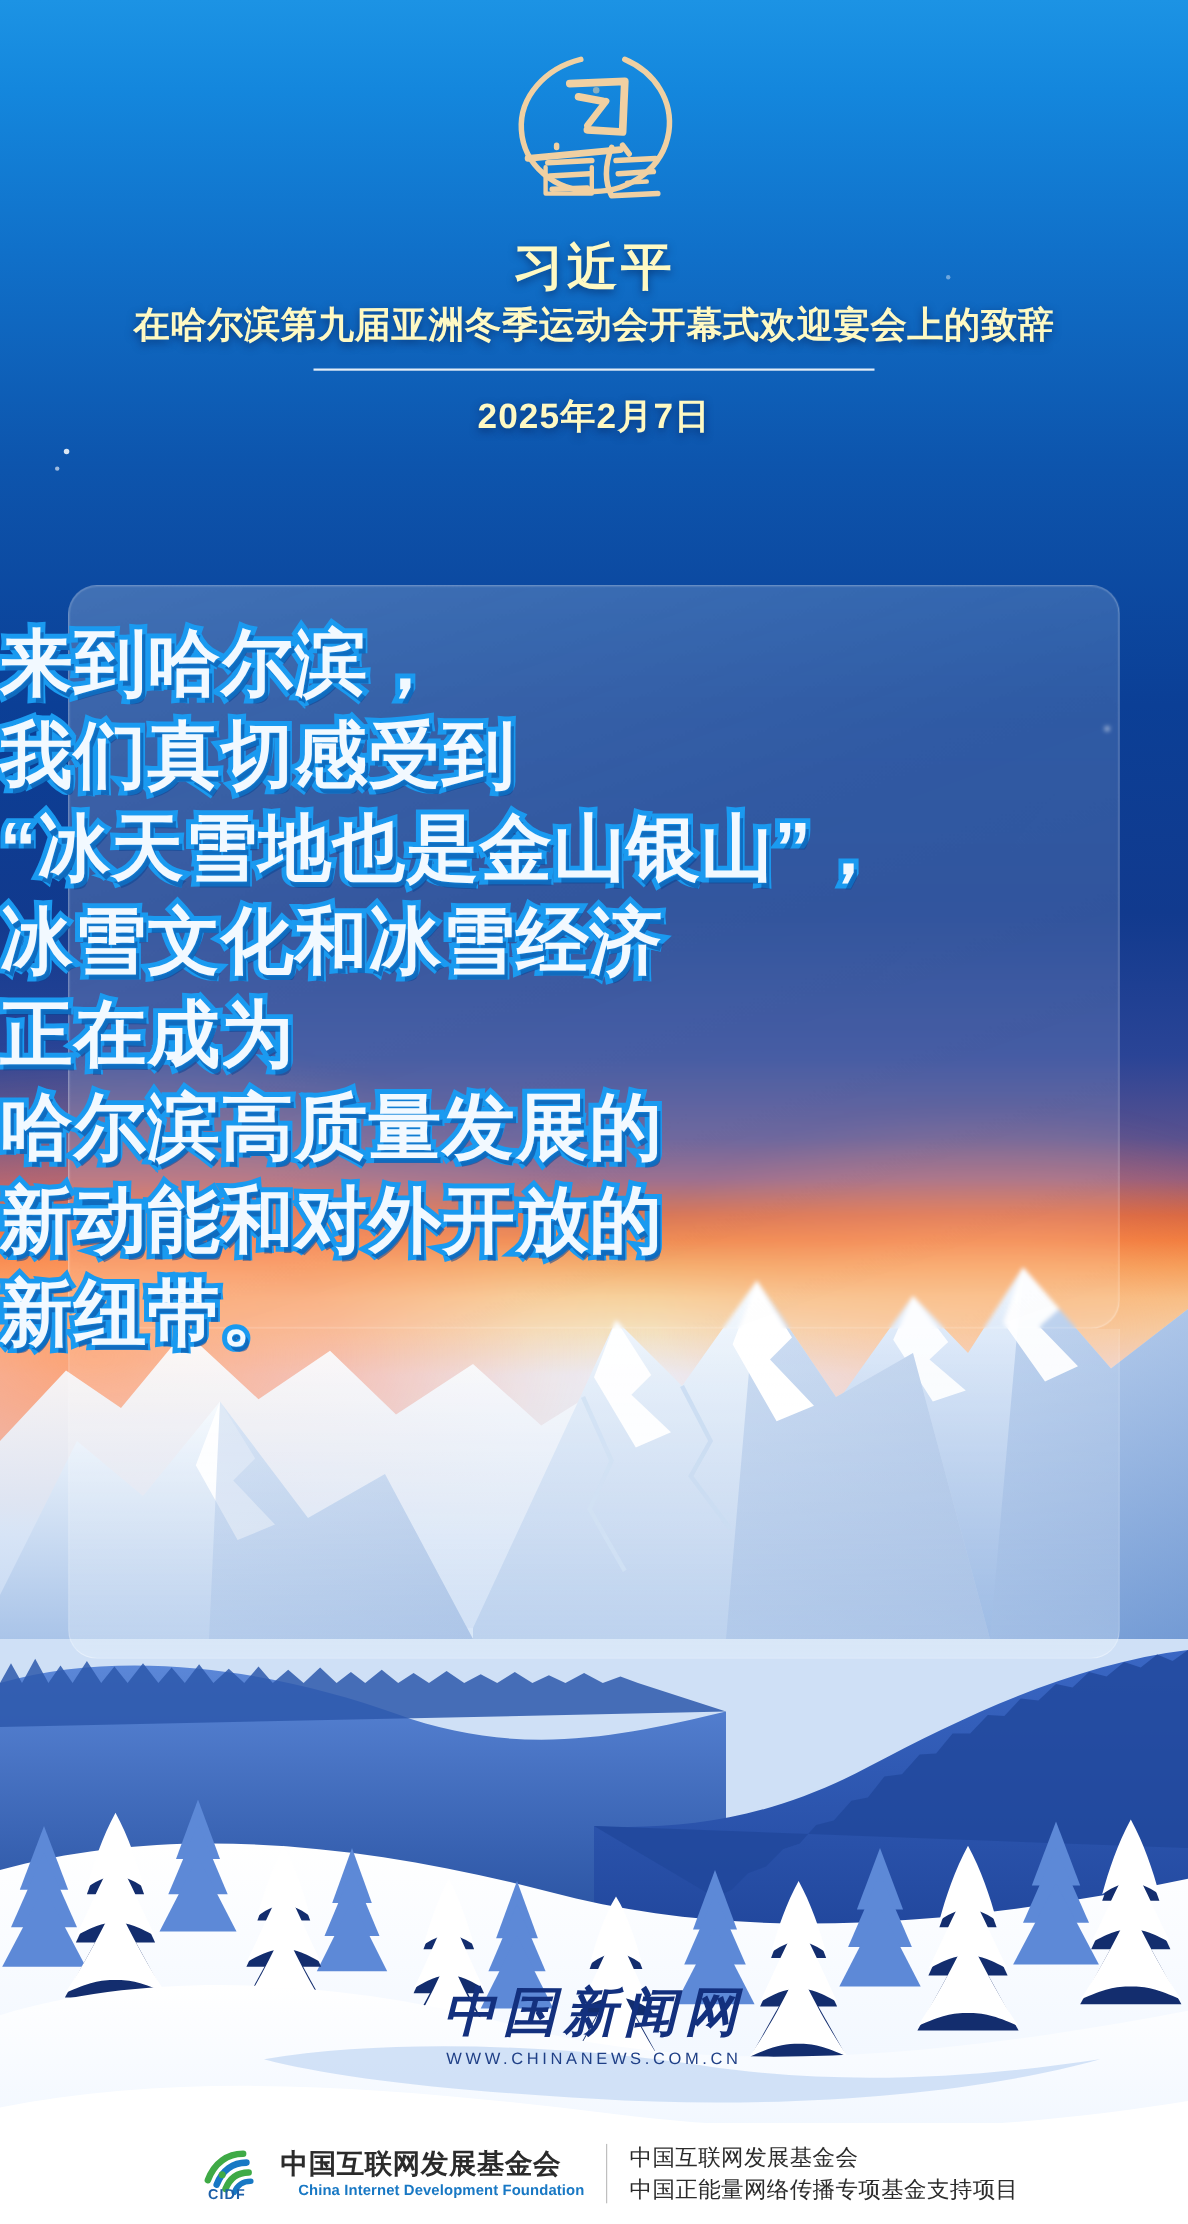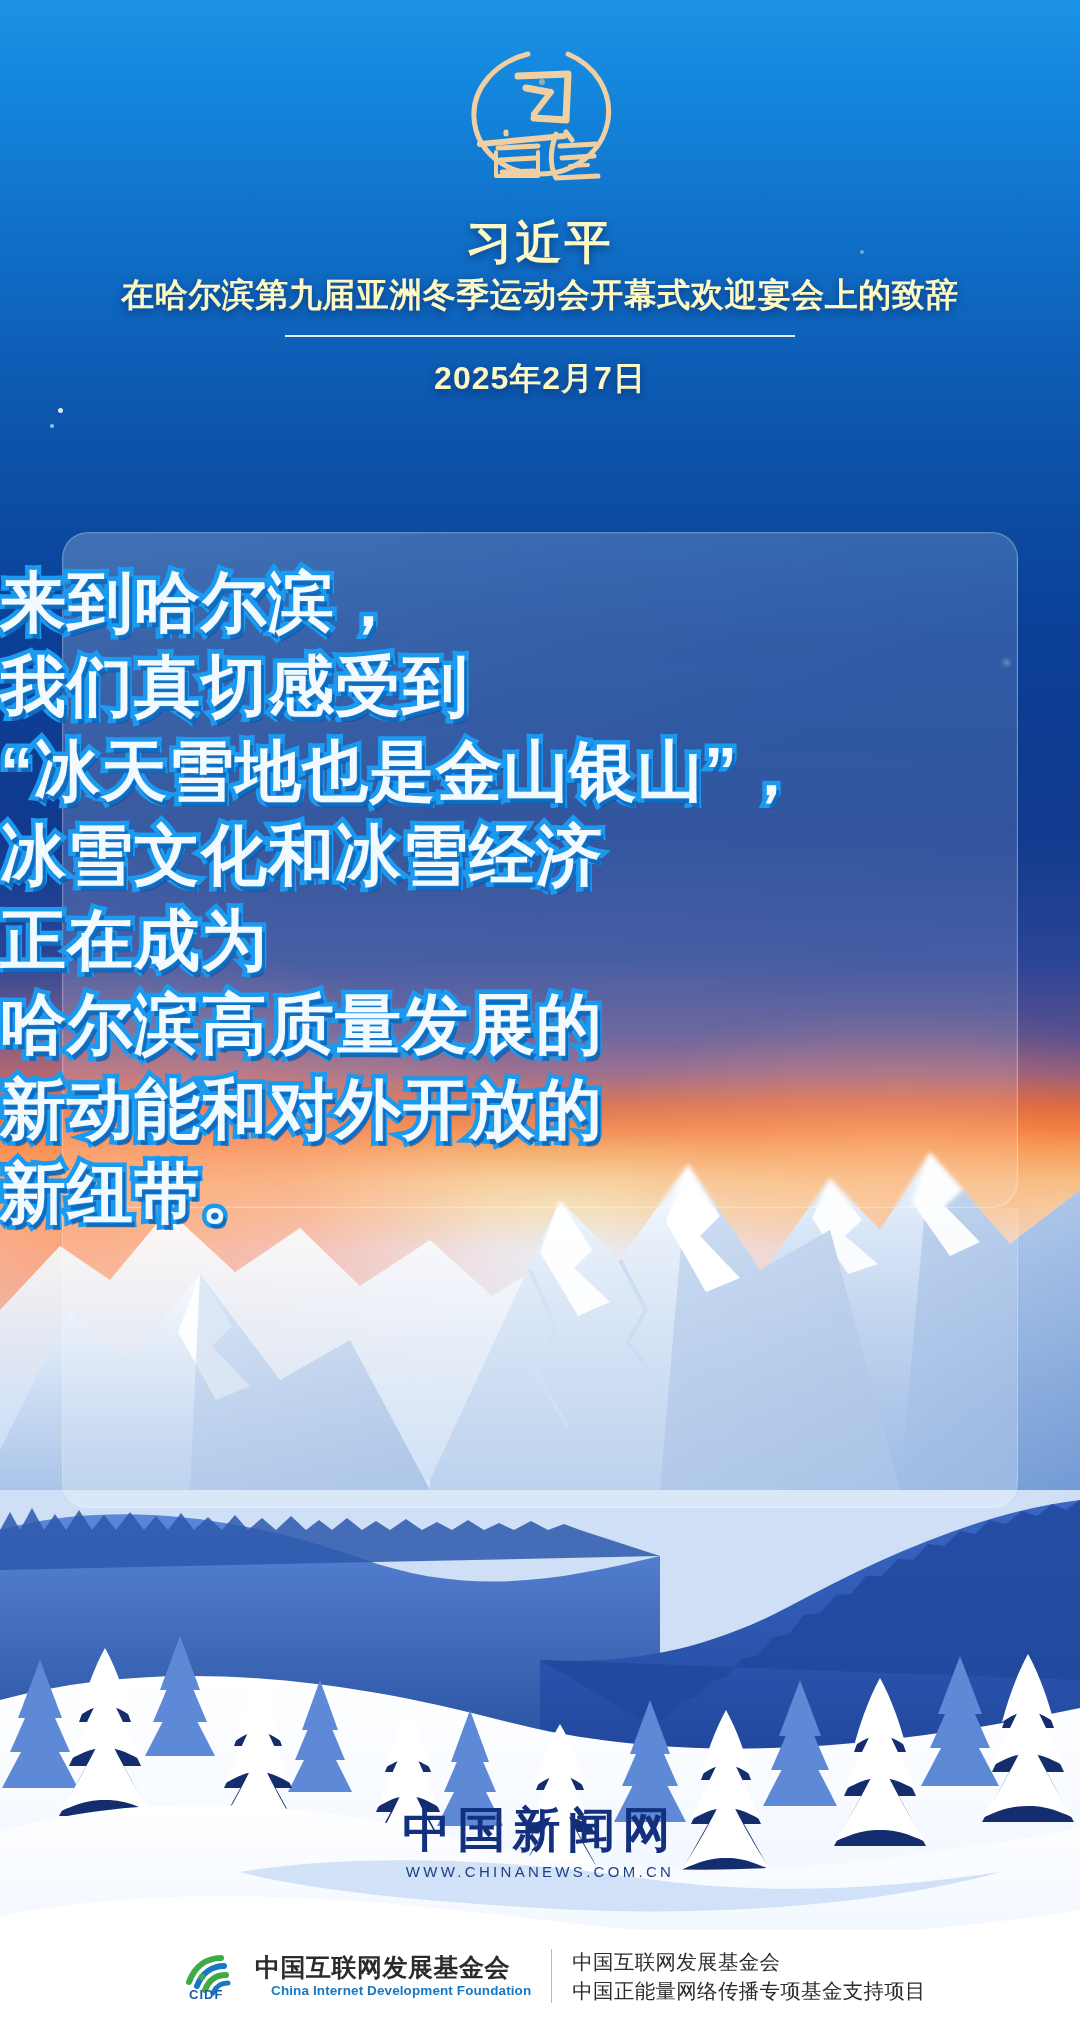--- a/index.html
+++ b/index.html
@@ -121,21 +121,21 @@
   }
 
   
   .cn-logo{
     position:absolute; left:50%; top:1806px; transform:translateX(-50%);
     text-align:center; z-index:6;
   }
   .cn-logo .cn-name{
     font-family:"Liberation Serif","DejaVu Serif",serif;
     font-size:48px; font-weight:bold; color:#13307e;
-    letter-spacing:7px; 
+    letter-spacing:7px; font-style:italic;
     line-height:1;
   }
   .cn-logo .cn-url{
     margin-top:9px;
     font-size:15px; color:#1f3f86; letter-spacing:3.3px; font-weight:normal;
   }
 
   
   .footer{
     position:absolute; left:0; bottom:0; width:1080px; height:92px;

